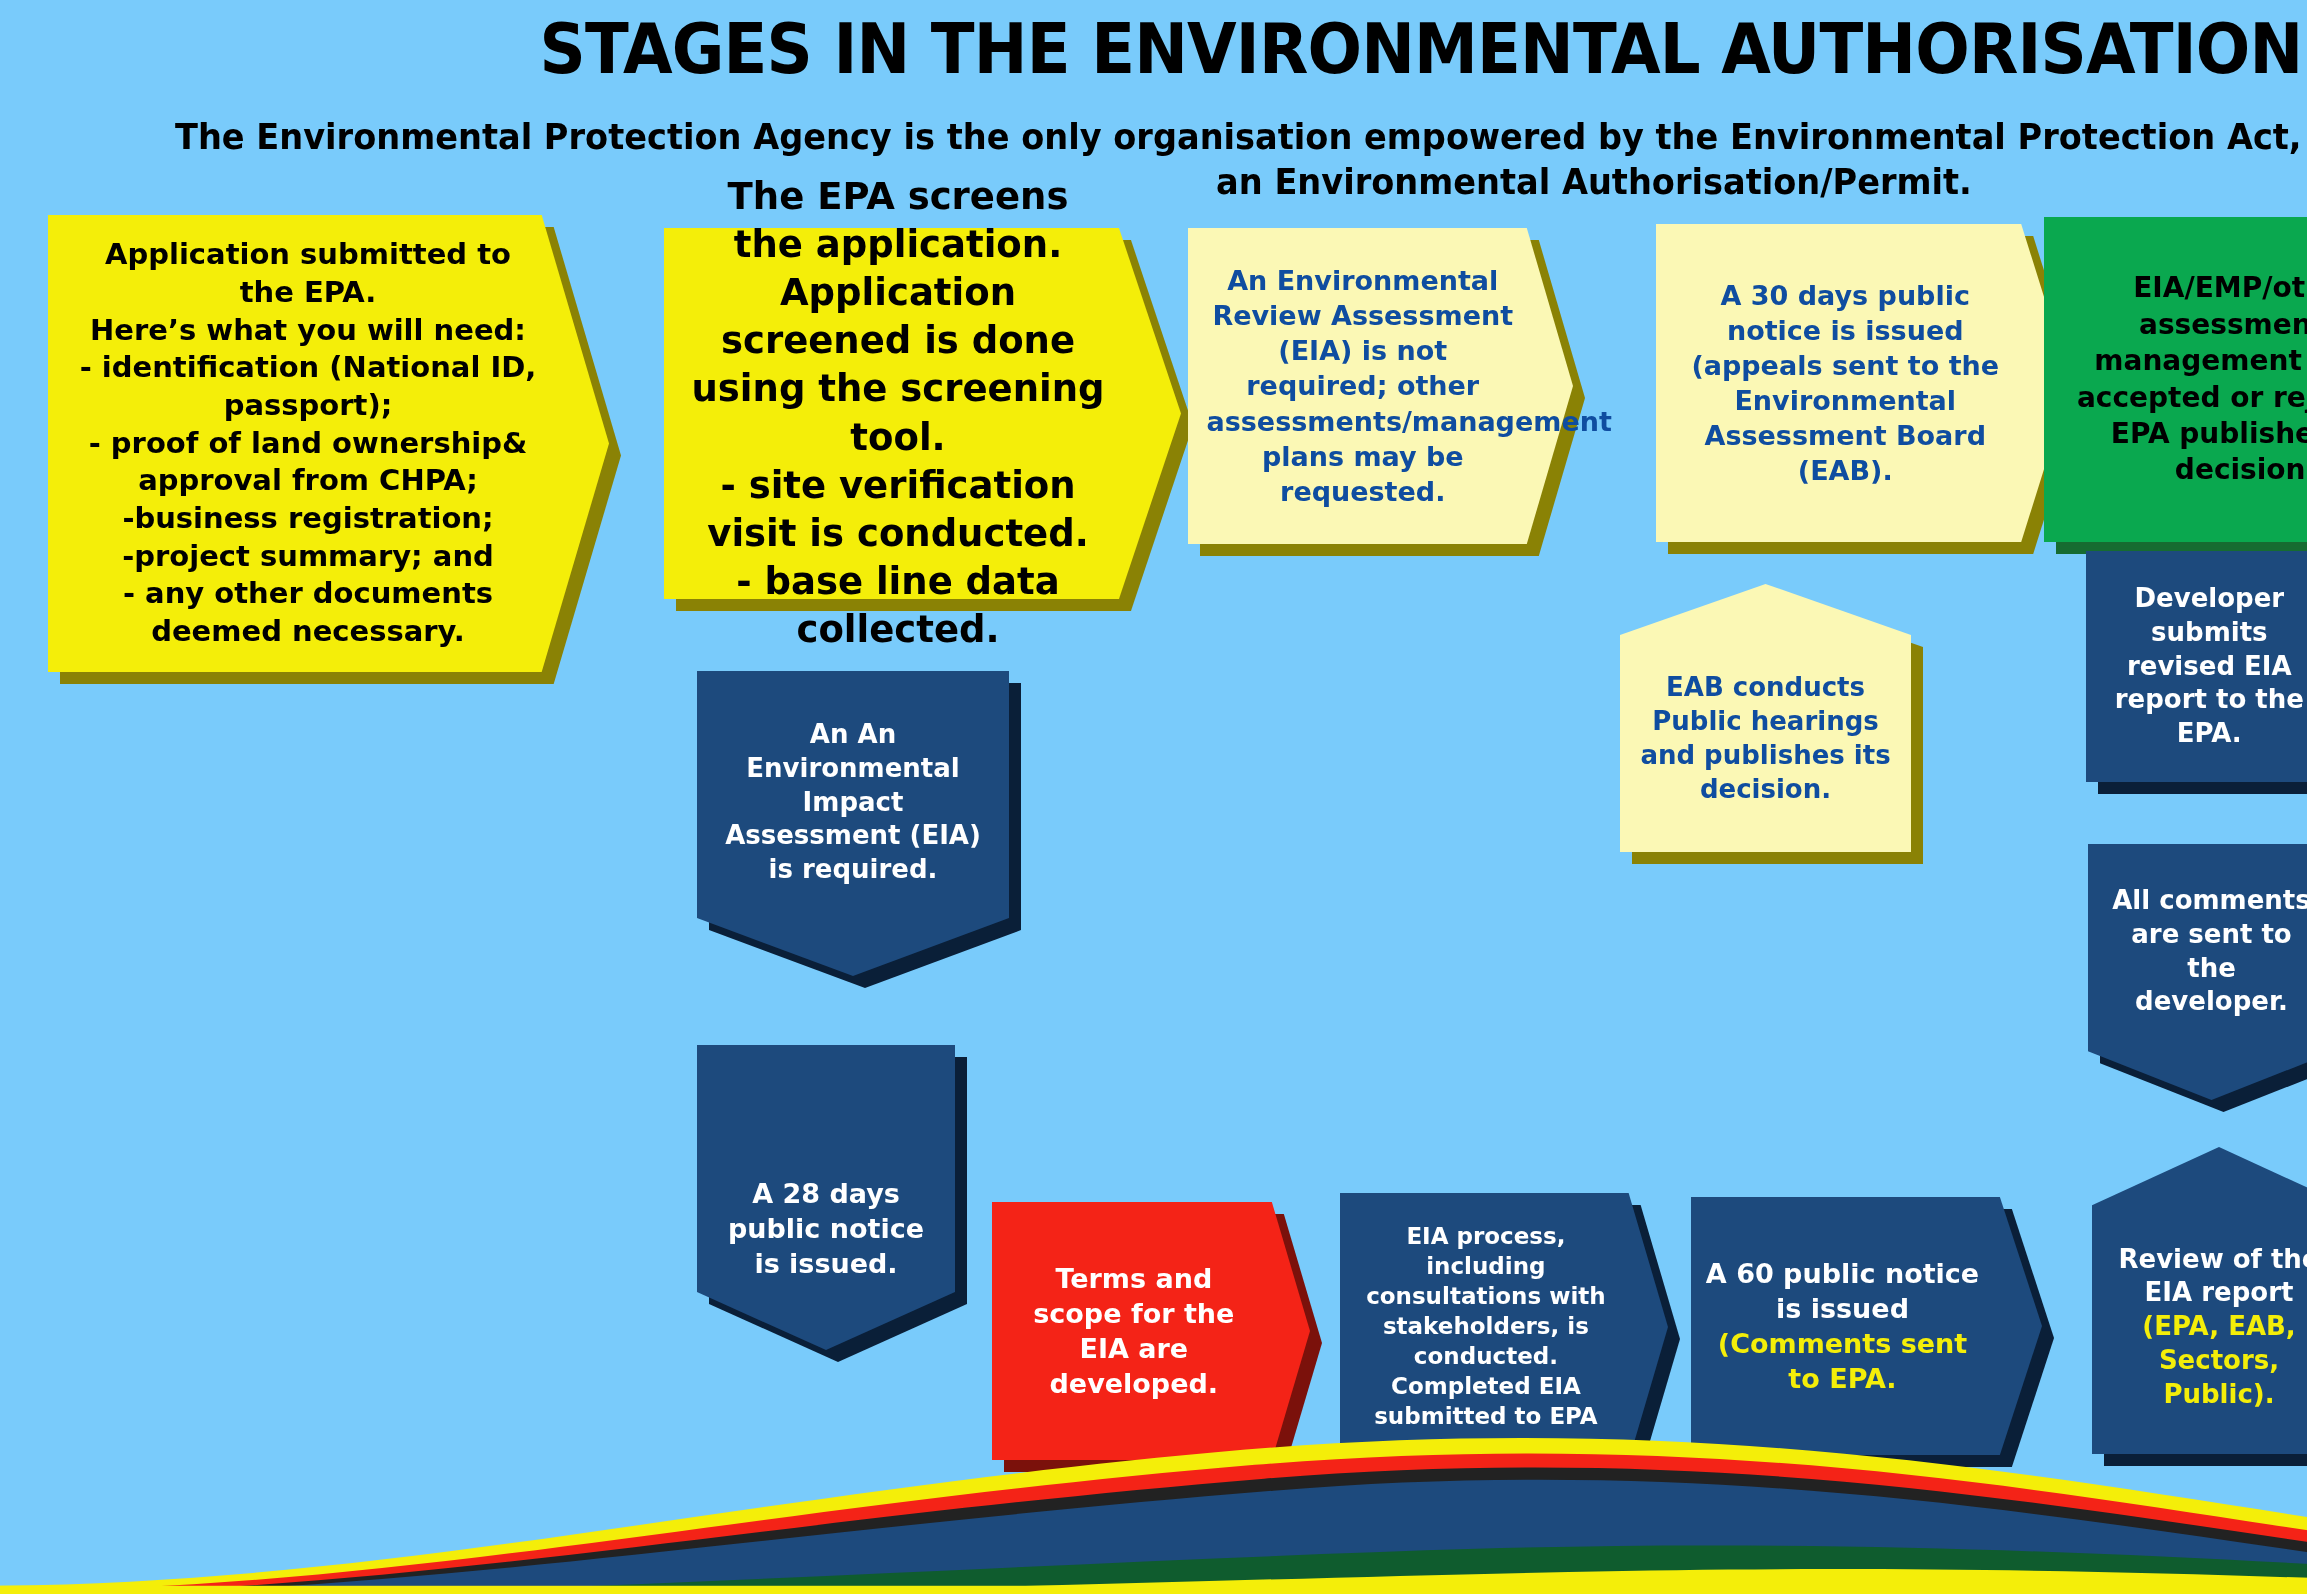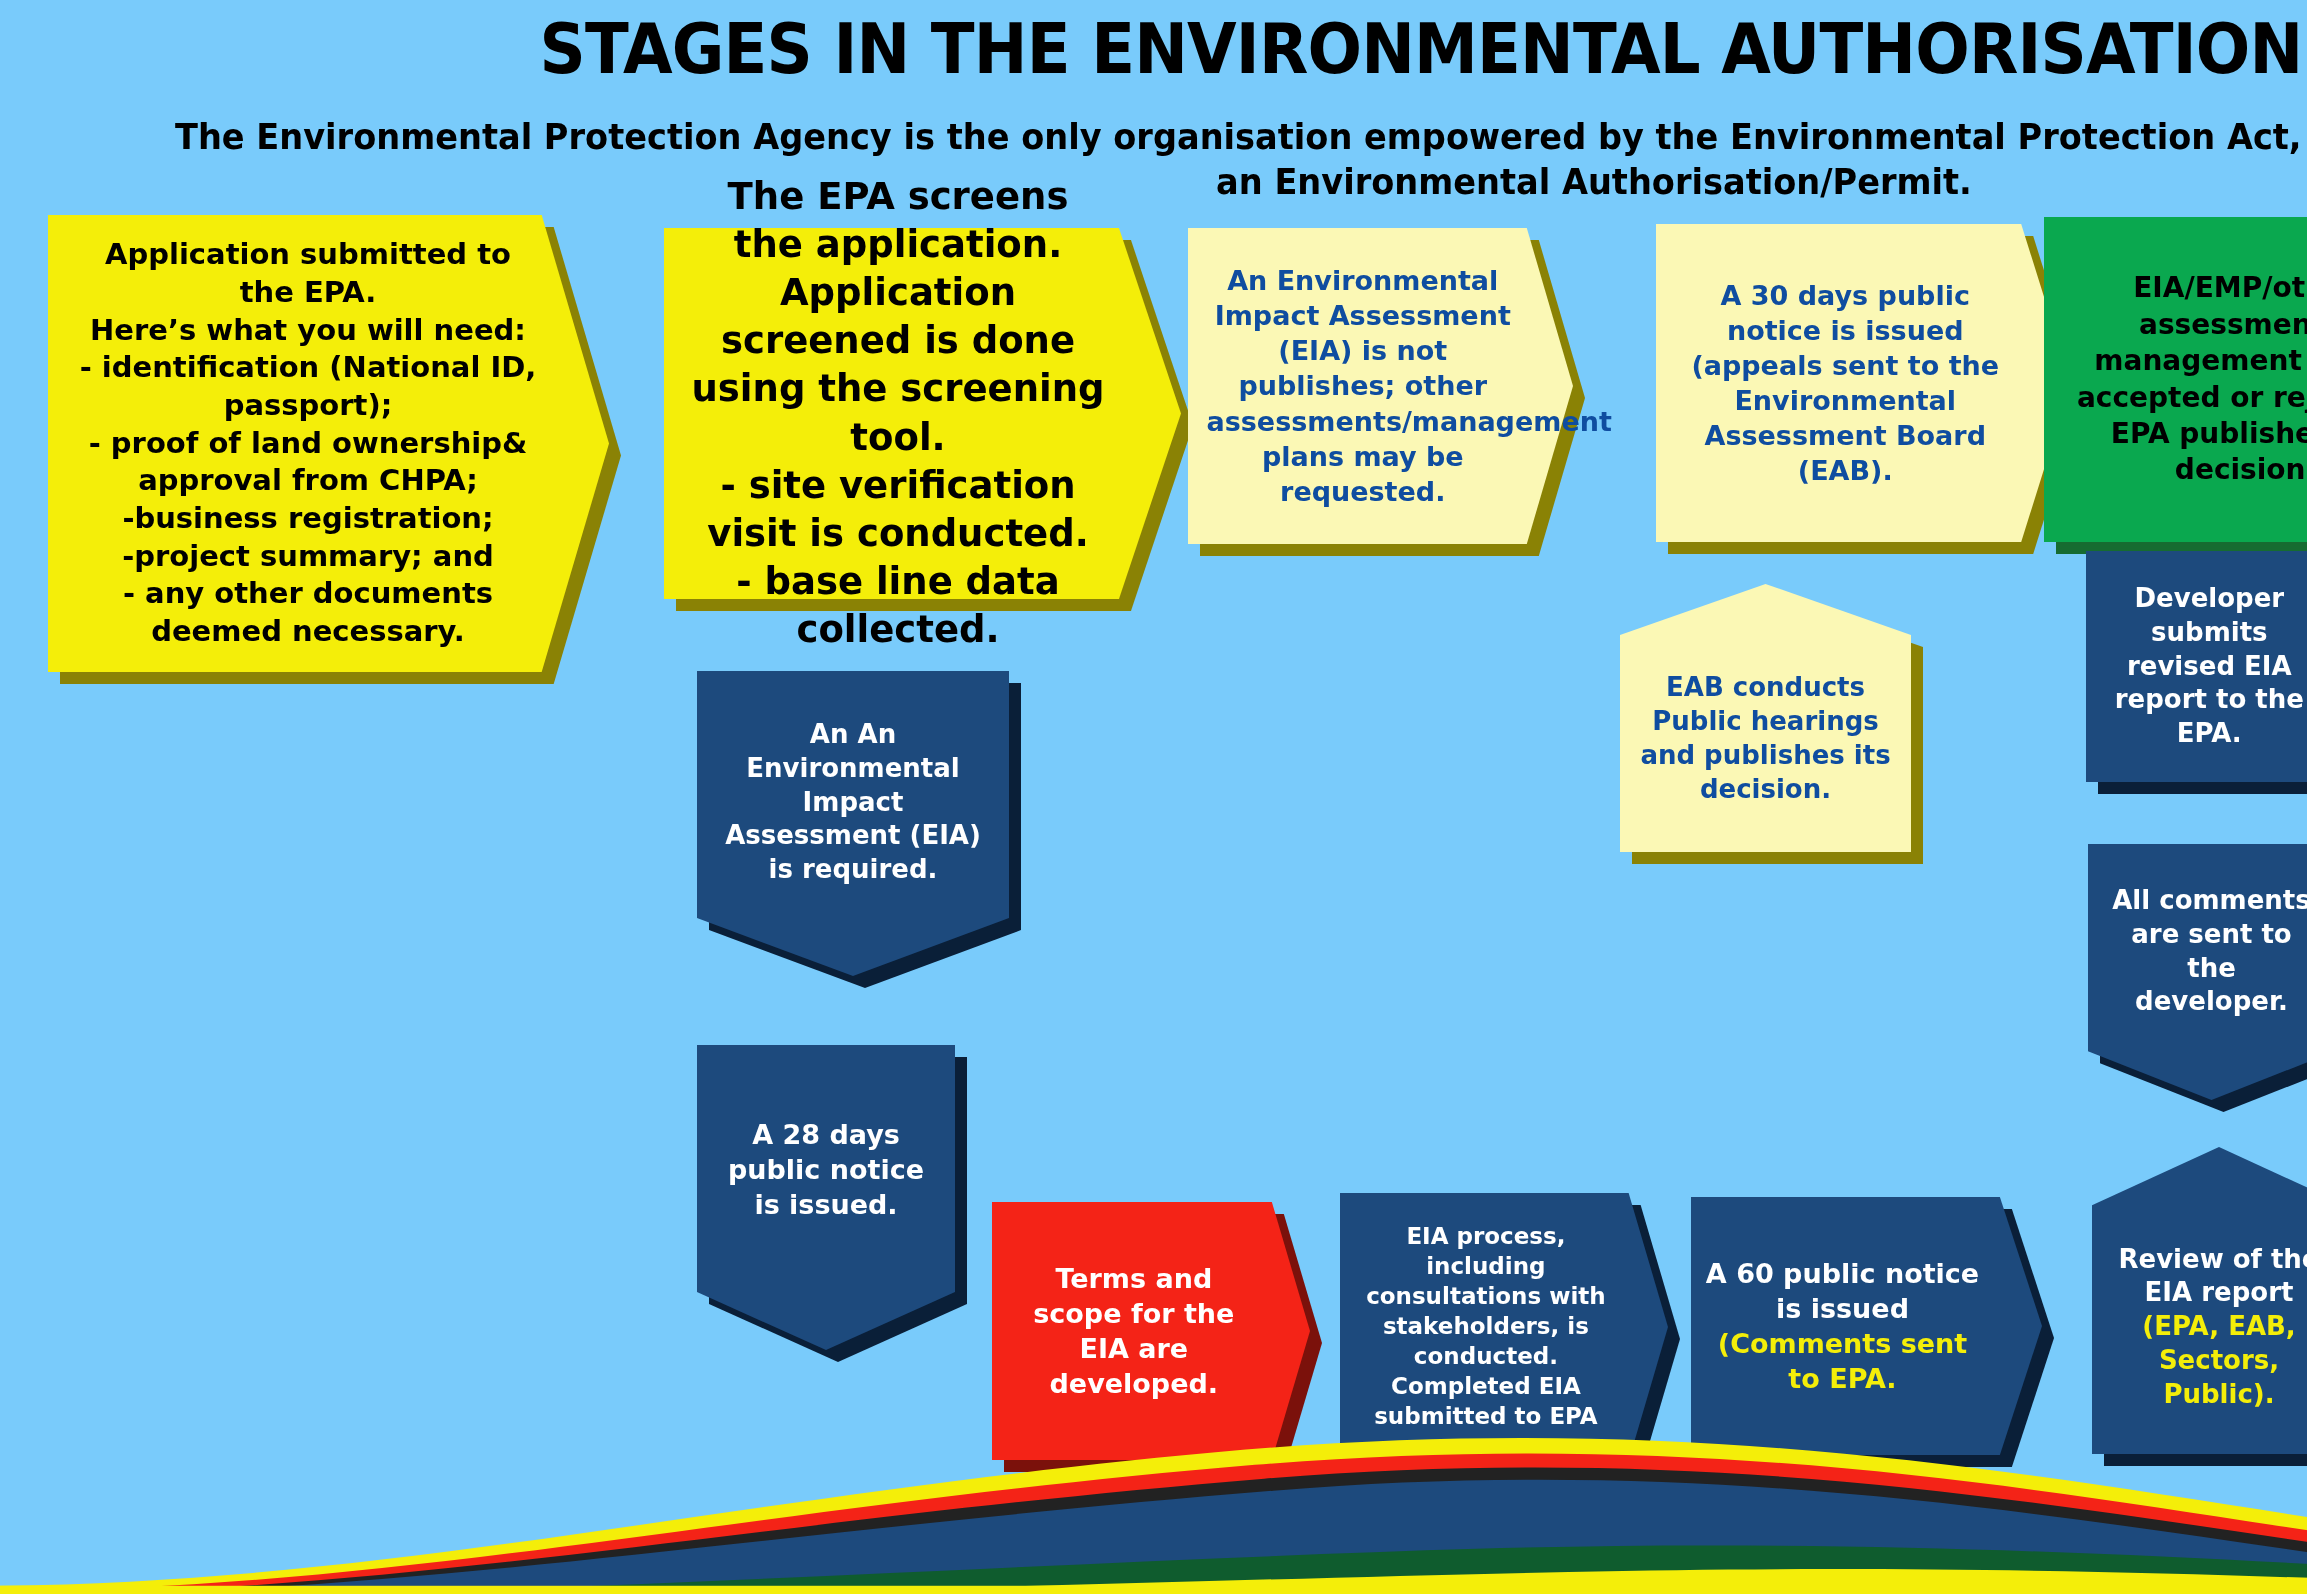--- a/index.html
+++ b/index.html
@@ -121,42 +121,42 @@
     <div class="face sh-arrow-r f-yellow"></div>
     <div class="txt t-black" style="font-size:37px;">The EPA screens the application.
 Application screened is done using the screening tool.
 - site verification visit is conducted.
 - base line data collected.</div>
   </div>
 
   <div class="card" style="left:1188px; top:228px; width:385px; height:316px; padding:12px 54px 12px 18.5px;">
     <div class="shadow sh-arrow-r f-lyellow-sh"></div>
     <div class="face sh-arrow-r f-lyellow"></div>
-    <div class="txt t-blue" style="font-size:27px;">An Environmental Impact Assessment (EIA) is not publishes; other assessments/management plans may be requested.</div>
+    <div class="txt t-blue" style="font-size:27px;">An Environmental Review Assessment (EIA) is not required; other assessments/management plans may be requested.</div>
   </div>
 
   <div class="card" style="left:1656px; top:224px; width:415px; height:318px; padding:12px 55px 12px 18.5px;">
     <div class="shadow sh-arrow-r f-lyellow-sh"></div>
     <div class="face sh-arrow-r f-lyellow"></div>
     <div class="txt t-blue" style="font-size:27px;">A 30 days  public notice is issued (appeals  sent to the Environmental Assessment Board (EAB).</div>
   </div>
 
   <div class="card" style="left:2044px; top:217px; width:443px; height:325px; padding:12px 60px 12px 20px;">
     <div class="shadow sh-arrow-r f-green-sh"></div>
     <div class="face sh-arrow-r f-green"></div>
     <div class="txt t-black" style="font-size:28px;">EIA/EMP/other assessments/ management plans accepted or rejected. EPA publishes its decision.</div>
   </div>
 
   <div class="card" style="left:697px; top:671px; width:312px; height:305px; padding:13px 20px 55px 20px;">
     <div class="shadow sh-pent-dn f-navy-sh"></div>
     <div class="face sh-pent-dn f-navy"></div>
     <div class="txt t-white" style="font-size:26px;">An An Environmental Impact Assessment (EIA)  is required.</div>
   </div>
 
-  <div class="card" style="left:697px; top:1045px; width:258px; height:305px; padding:13px 20px 69px 20px;">
+  <div class="card" style="left:697px; top:1045px; width:258px; height:305px; padding:13px 20px 69px 20px;align-items:flex-end;">
     <div class="shadow sh-pent-dn f-navy-sh"></div>
     <div class="face sh-pent-dn f-navy"></div>
     <div class="txt t-white" style="font-size:27px;">A 28 days public notice is issued.</div>
   </div>
 
   <div class="card" style="left:1620px; top:584px; width:291px; height:268px; padding:55px 20px 13px 20px;">
     <div class="shadow sh-pent-up f-lyellow-sh"></div>
     <div class="face sh-pent-up f-lyellow"></div>
     <div class="txt t-blue" style="font-size:26px;">EAB conducts Public hearings and publishes its decision.</div>
   </div>

